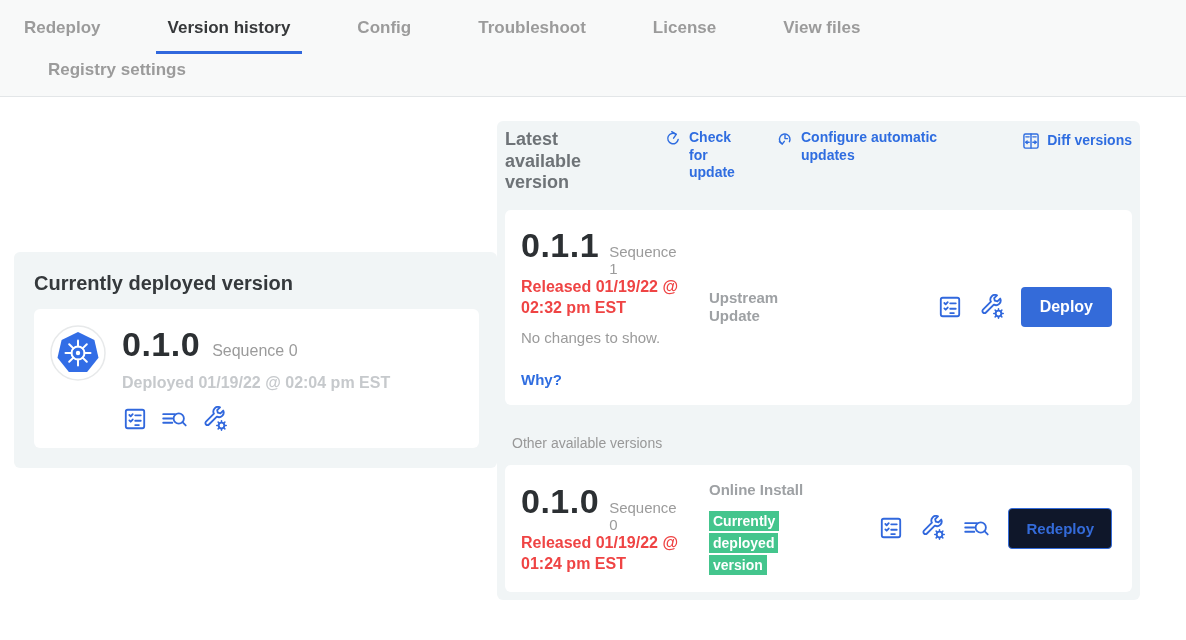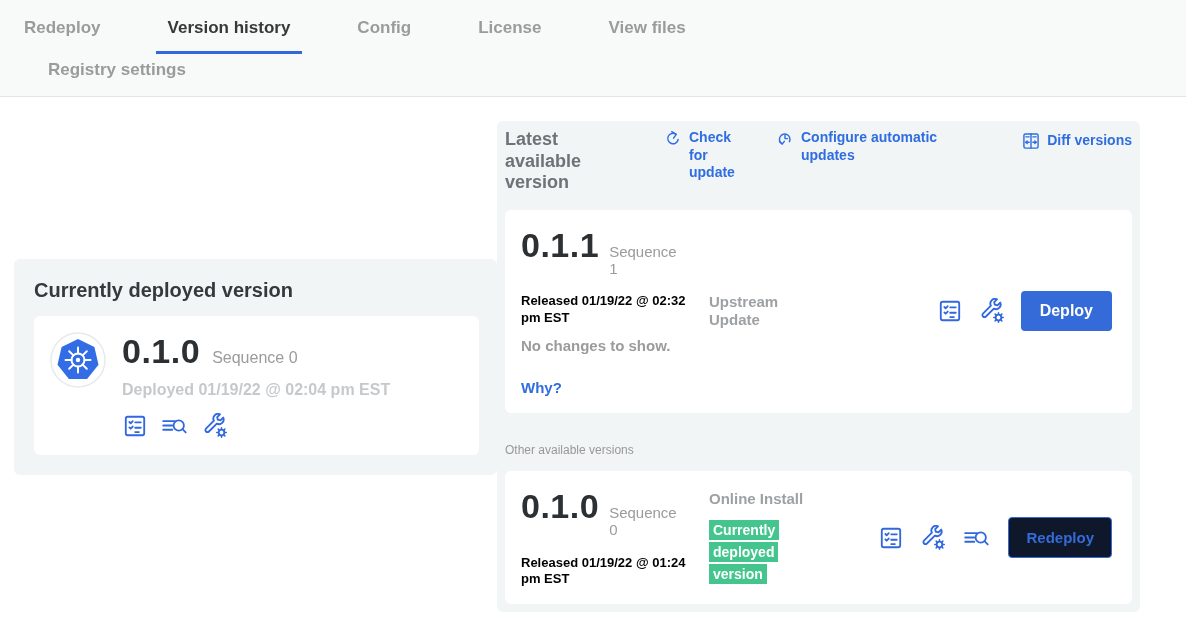--- a/index.html
+++ b/index.html
@@ -44,48 +44,49 @@
   .head-link svg { width:20px; height:20px; stroke:#2f6de0; fill:none;
                    stroke-width:1.7; stroke-linecap:round; stroke-linejoin:round; flex:0 0 20px; }
   .hl-check { width:86px; } .hl-auto { width:166px; }
   .hl-diff { margin-left:auto; align-items:center; }
 
   
   .vcard { display:grid; grid-template-columns:188px 98px 1fr; align-items:center;
            padding:16px 20px 16px 16px; }
   .vcard .col1 .ver-line { gap:10px; }
   .vcard .seq { display:inline-block; width:72px; font-size:15px; line-height:1.15; }
-  .released { font-size:13px; font-weight:600; color:#000000; line-height:1.3;
-              margin-top:16px; width:170px; }
-  .muted-line { font-size:15px; color:#9b9b9b; margin-top:10px;font-weight:bold; }
+  .released { font-size:16px; font-weight:600; color:#ef4444; line-height:1.3;
+              margin-top:0; width:170px; }
+  .muted-line { font-size:15px; color:#9b9b9b; margin-top:10px; }
   .why-link { display:inline-block; font-size:15px; font-weight:700; color:#2f6de0;
               margin-top:25px; cursor:pointer; }
   .src-label { font-size:15px; font-weight:700; color:#9ea1a4; line-height:1.25; }
   .badge-wrap { margin-top:10px; width:72px; line-height:21px; }
   .badge { display:inline; background:#44c58d; color:#fff; font-size:14px; font-weight:700;
            padding:2px 4px; -webkit-box-decoration-break:clone; box-decoration-break:clone; }
   .actions { display:flex; align-items:center; gap:16px; justify-self:end; }
 
   .btn-primary { background:#346bd9; color:#fff; border:none; border-radius:4px;
                  font-family:inherit; font-size:16px; font-weight:700;
                  padding:11px 19px; cursor:pointer; }
   .btn-outline { background:#0f172a; color:#346bd9; border:1px solid #346bd9; border-radius:4px;
                  font-family:inherit; font-size:15px; font-weight:700;
                  padding:11px 17px; cursor:pointer; }
 
-  .section-label { font-size:12px; font-weight:500; color:#989898; margin:30px 0 14px 0; }
+  .section-label { font-size:14px; font-weight:500; color:#989898; margin:30px 0 14px 7px; }
 </style>
 </head>
 <body>
 
 <div class="nav">
   <div class="nav-row1">
     <div class="tab">Redeploy</div>
     <div class="tab active">Version history</div>
     <div class="tab">Config</div>
+    <div class="tab">Troubleshoot</div>
     <div class="tab">License</div>
     <div class="tab">View files</div>
   </div>
   <div class="nav-row2">
     <span class="tab" style="padding-bottom:0;">Registry settings</span>
   </div>
 </div>
 
 <div class="content">
 

